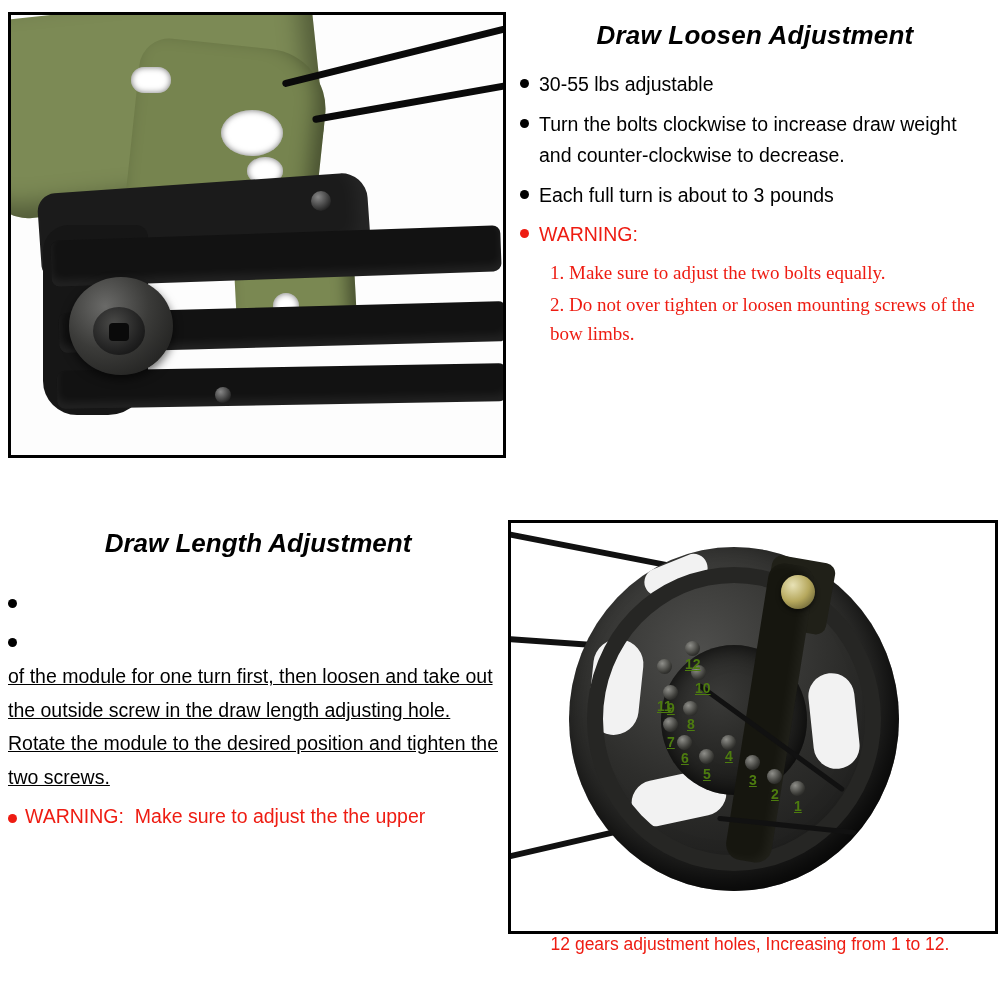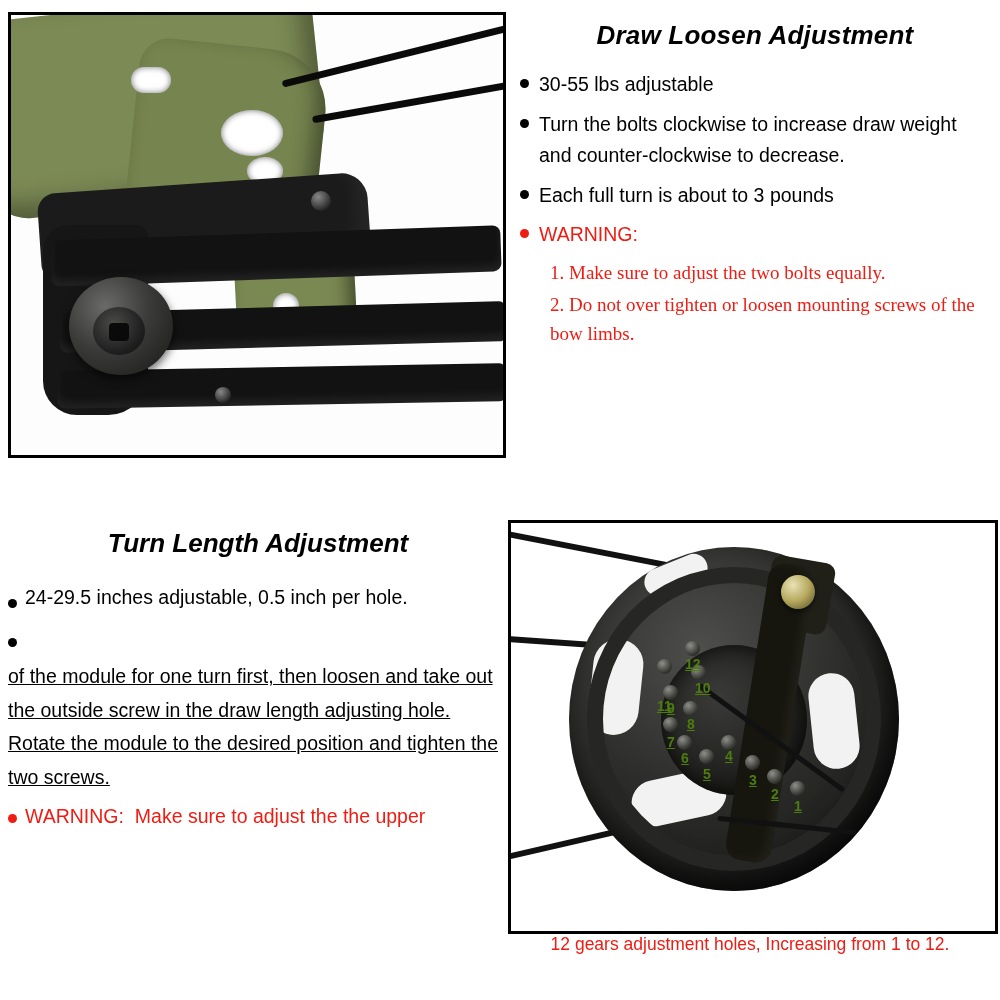--- a/index.html
+++ b/index.html
@@ -390,24 +390,24 @@
     </div>
     <div class="bullet-line">
       <span class="bullet-dot red"></span>
       <span class="bullet-text warn">WARNING:</span>
     </div>
     <div class="warn-item">1. Make sure to adjust the two bolts equally.</div>
     <div class="warn-item">2. Do not over tighten or loosen mounting screws of the bow limbs.</div>
   </div>
 
   <div class="text-bottom-left">
-    <div class="heading-bl">Turn Length Adjustment</div>
+    <div class="heading-bl">Draw Length Adjustment</div>
 
     <div class="para">
-      <span class="bullet-dot"></span><span>24-29.5 inches adjustable, 0.5 inch per hole.</span>
+      <span class="bullet-dot"></span>
     </div>
     <div class="para">
       <span class="bullet-dot"></span>
     </div>
     <div class="para-flow">of the module for one turn first, then loosen and take out the outside screw in the draw length adjusting hole. Rotate the module to the desired position and tighten the two screws.</div>
 
     <div class="warn-block">
       <span class="bullet-dot red" style="margin-right:8px;"></span><span>WARNING:</span>&nbsp;&nbsp;<span>Make sure to adjust the the upper</span>
     </div>
   </div>

